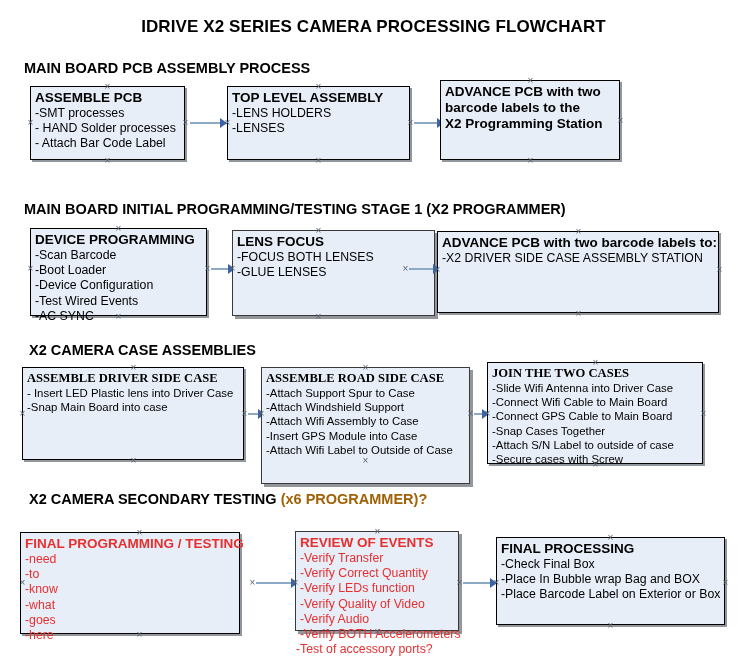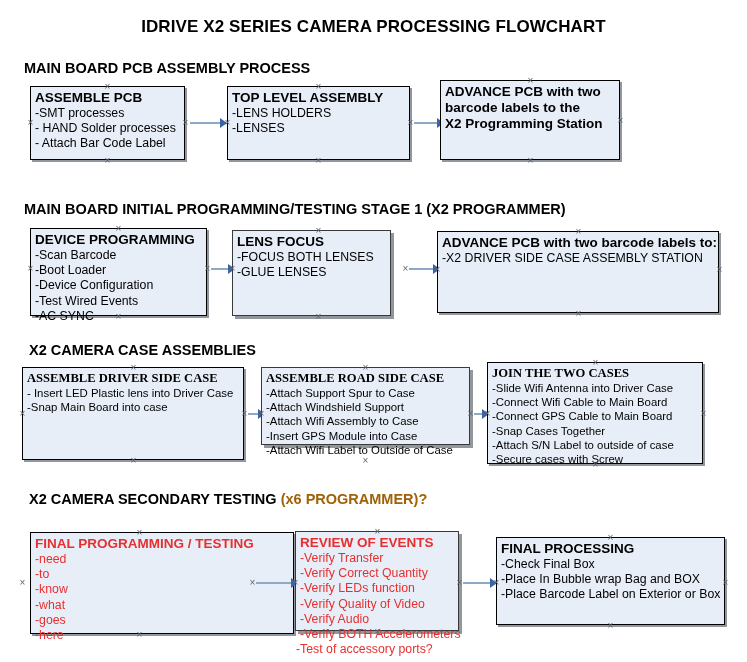--- a/index.html
+++ b/index.html
@@ -161,21 +161,21 @@
     <div class="bline">-AC SYNC</div>
   </div>
   <div class="xh" style="left:114px; top:224px;"></div>
   <div class="xh" style="left:114px; top:312px;"></div>
   <div class="xh" style="left:26px;  top:264px;"></div>
   <div class="xh" style="left:203px; top:264px;"></div>
 
   <div class="conn" style="left:211px; top:268px; width:20px;"></div>
   <div class="arrowhead" style="left:228px; top:264px;"></div>
 
-  <div class="fbox thickedge" style="left:232px; top:230px; width:159px; height:86px;">
+  <div class="fbox thickedge" style="left:232px; top:230px; width:203px; height:86px;">
     <div class="btitle">LENS FOCUS</div>
     <div class="bline">-FOCUS BOTH LENSES</div>
     <div class="bline">-GLUE LENSES</div>
   </div>
   <div class="xh" style="left:314px; top:226px;"></div>
   <div class="xh" style="left:314px; top:312px;"></div>
   <div class="xh" style="left:228px; top:264px;"></div>
   <div class="xh" style="left:401px; top:264px;"></div>
 
   <div class="conn" style="left:409px; top:268px; width:27px;"></div>
@@ -200,21 +200,21 @@
     <div class="bline">-Snap Main Board into case</div>
   </div>
   <div class="xh" style="left:129px; top:363px;"></div>
   <div class="xh" style="left:129px; top:456px;"></div>
   <div class="xh" style="left:18px;  top:409px;"></div>
   <div class="xh" style="left:240px; top:409px;"></div>
 
   <div class="conn" style="left:248px; top:413px; width:14px;"></div>
   <div class="arrowhead" style="left:258px; top:409px;"></div>
 
-  <div class="fbox small thickedge" style="left:261px; top:367px; width:209px; height:78px;">
+  <div class="fbox small thickedge" style="left:261px; top:367px; width:209px; height:117px;">
     <div class="btitle">ASSEMBLE ROAD SIDE CASE</div>
     <div class="bline">-Attach Support Spur to Case</div>
     <div class="bline">-Attach Windshield Support</div>
     <div class="bline">-Attach Wifi Assembly to Case</div>
     <div class="bline">-Insert GPS Module into Case</div>
     <div class="bline">-Attach Wifi Label to Outside of Case</div>
   </div>
   <div class="xh" style="left:361px; top:363px;"></div>
   <div class="xh" style="left:361px; top:456px;"></div>
   <div class="xh" style="left:257px; top:409px;"></div>
@@ -234,21 +234,21 @@
   </div>
   <div class="xh" style="left:591px; top:358px;"></div>
   <div class="xh" style="left:591px; top:460px;"></div>
   <div class="xh" style="left:483px; top:409px;"></div>
   <div class="xh" style="left:699px; top:409px;"></div>
 
   <div class="section-head" style="left:29px; top:491px;">
     <span>X2 CAMERA SECONDARY TESTING </span><span class="red-note">(x6 PROGRAMMER)?</span>
   </div>
 
-  <div class="fbox red" style="left:30px; top:532px; width:264px; height:102px;">
+  <div class="fbox red" style="left:20px; top:532px; width:220px; height:102px;">
     <div class="btitle">FINAL PROGRAMMING / TESTING</div>
     <div class="bline">-need</div>
     <div class="bline">-to</div>
     <div class="bline">-know</div>
     <div class="bline">-what</div>
     <div class="bline">-goes</div>
     <div class="bline">-here</div>
   </div>
   <div class="xh" style="left:135px; top:528px;"></div>
   <div class="xh" style="left:135px; top:630px;"></div>

